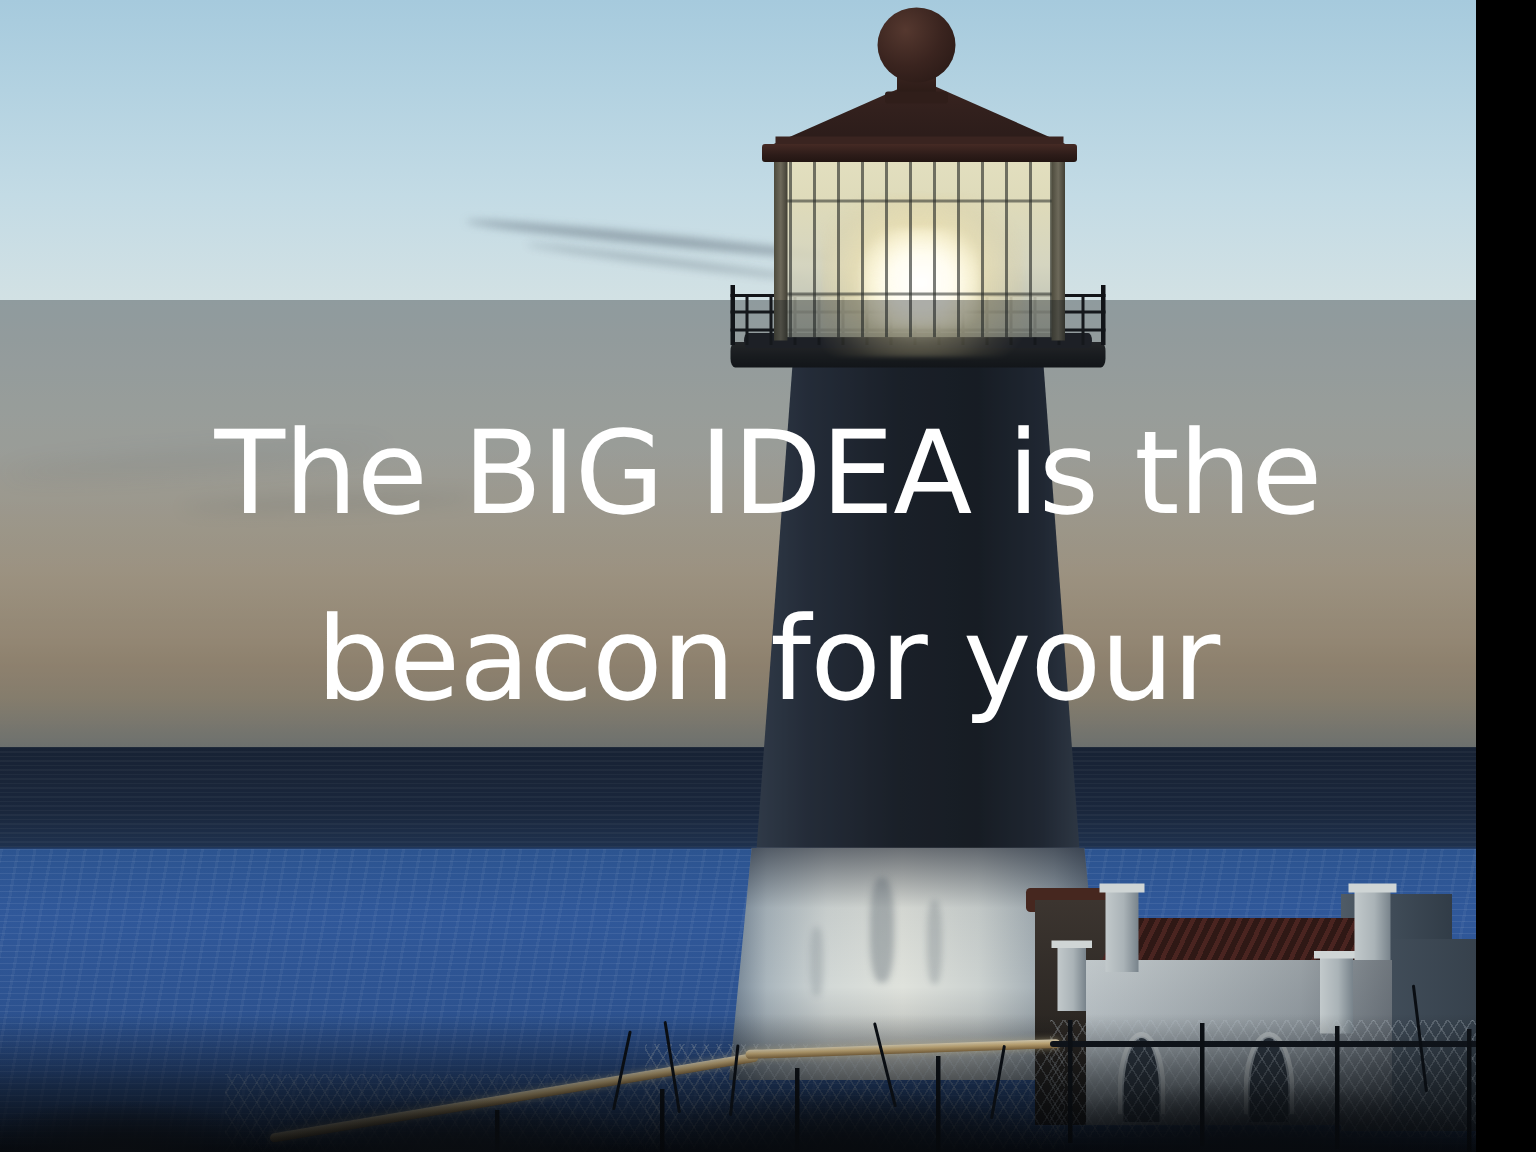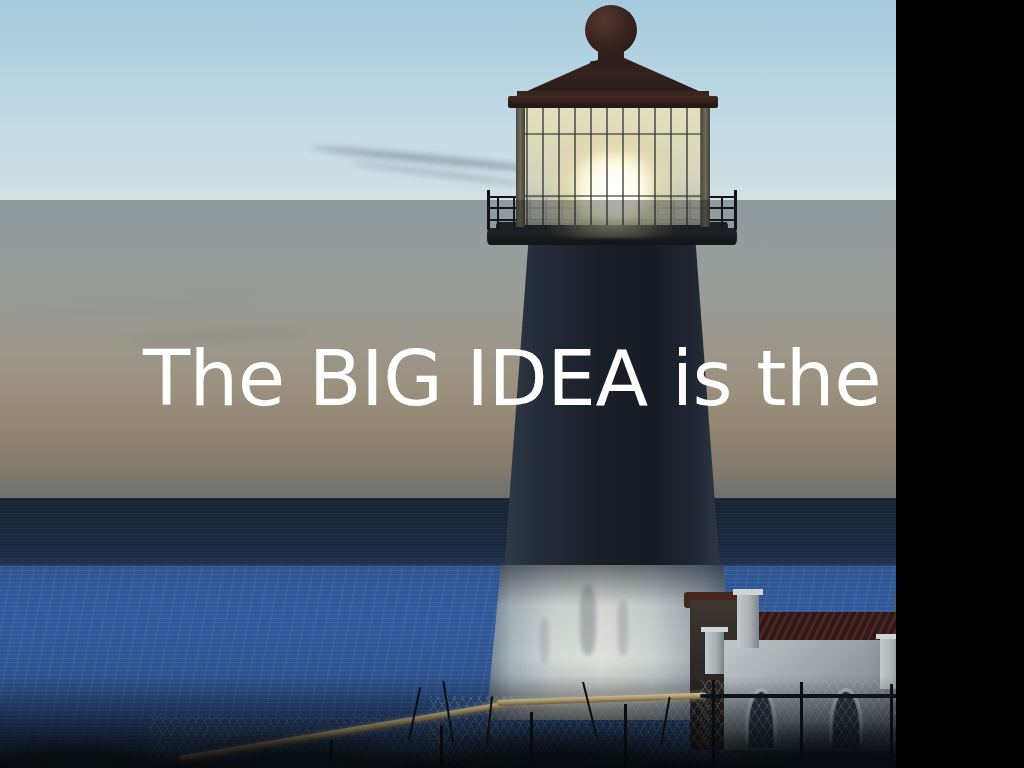--- a/index.html
+++ b/index.html
@@ -7,21 +7,21 @@
     margin: 0;
     padding: 0;
     background: #000;
   }
   body {
     font-family: "Liberation Sans", sans-serif;
   }
 
   #slide {
     position: relative;
-    width: 896px;
+    width: 984px;
     height: 768px;
     overflow: hidden;
     background: #0c1422;
   }
 
   
   .photo {
     position: absolute;
     inset: 0;
     overflow: hidden;
@@ -583,15 +583,16 @@
     <div class="twig" style="left:596px;bottom:30px;width:2px;height:58px;transform:rotate(-14deg);"></div>
     <div class="twig" style="left:660px;bottom:22px;width:2px;height:50px;transform:rotate(10deg);"></div>
     <div class="twig" style="left:950px;bottom:40px;width:2px;height:72px;transform:rotate(-7deg);"></div>
     <div class="twig" style="left:988px;bottom:38px;width:2px;height:64px;transform:rotate(9deg);"></div>
   </div>
 
   <div class="overlay-band"></div>
 
   <div class="headline">
     <div class="line">The BIG IDEA is the</div>
+    <div class="line">beacon for your</div>
   </div>
 
 </div>
 
 </body></html>

